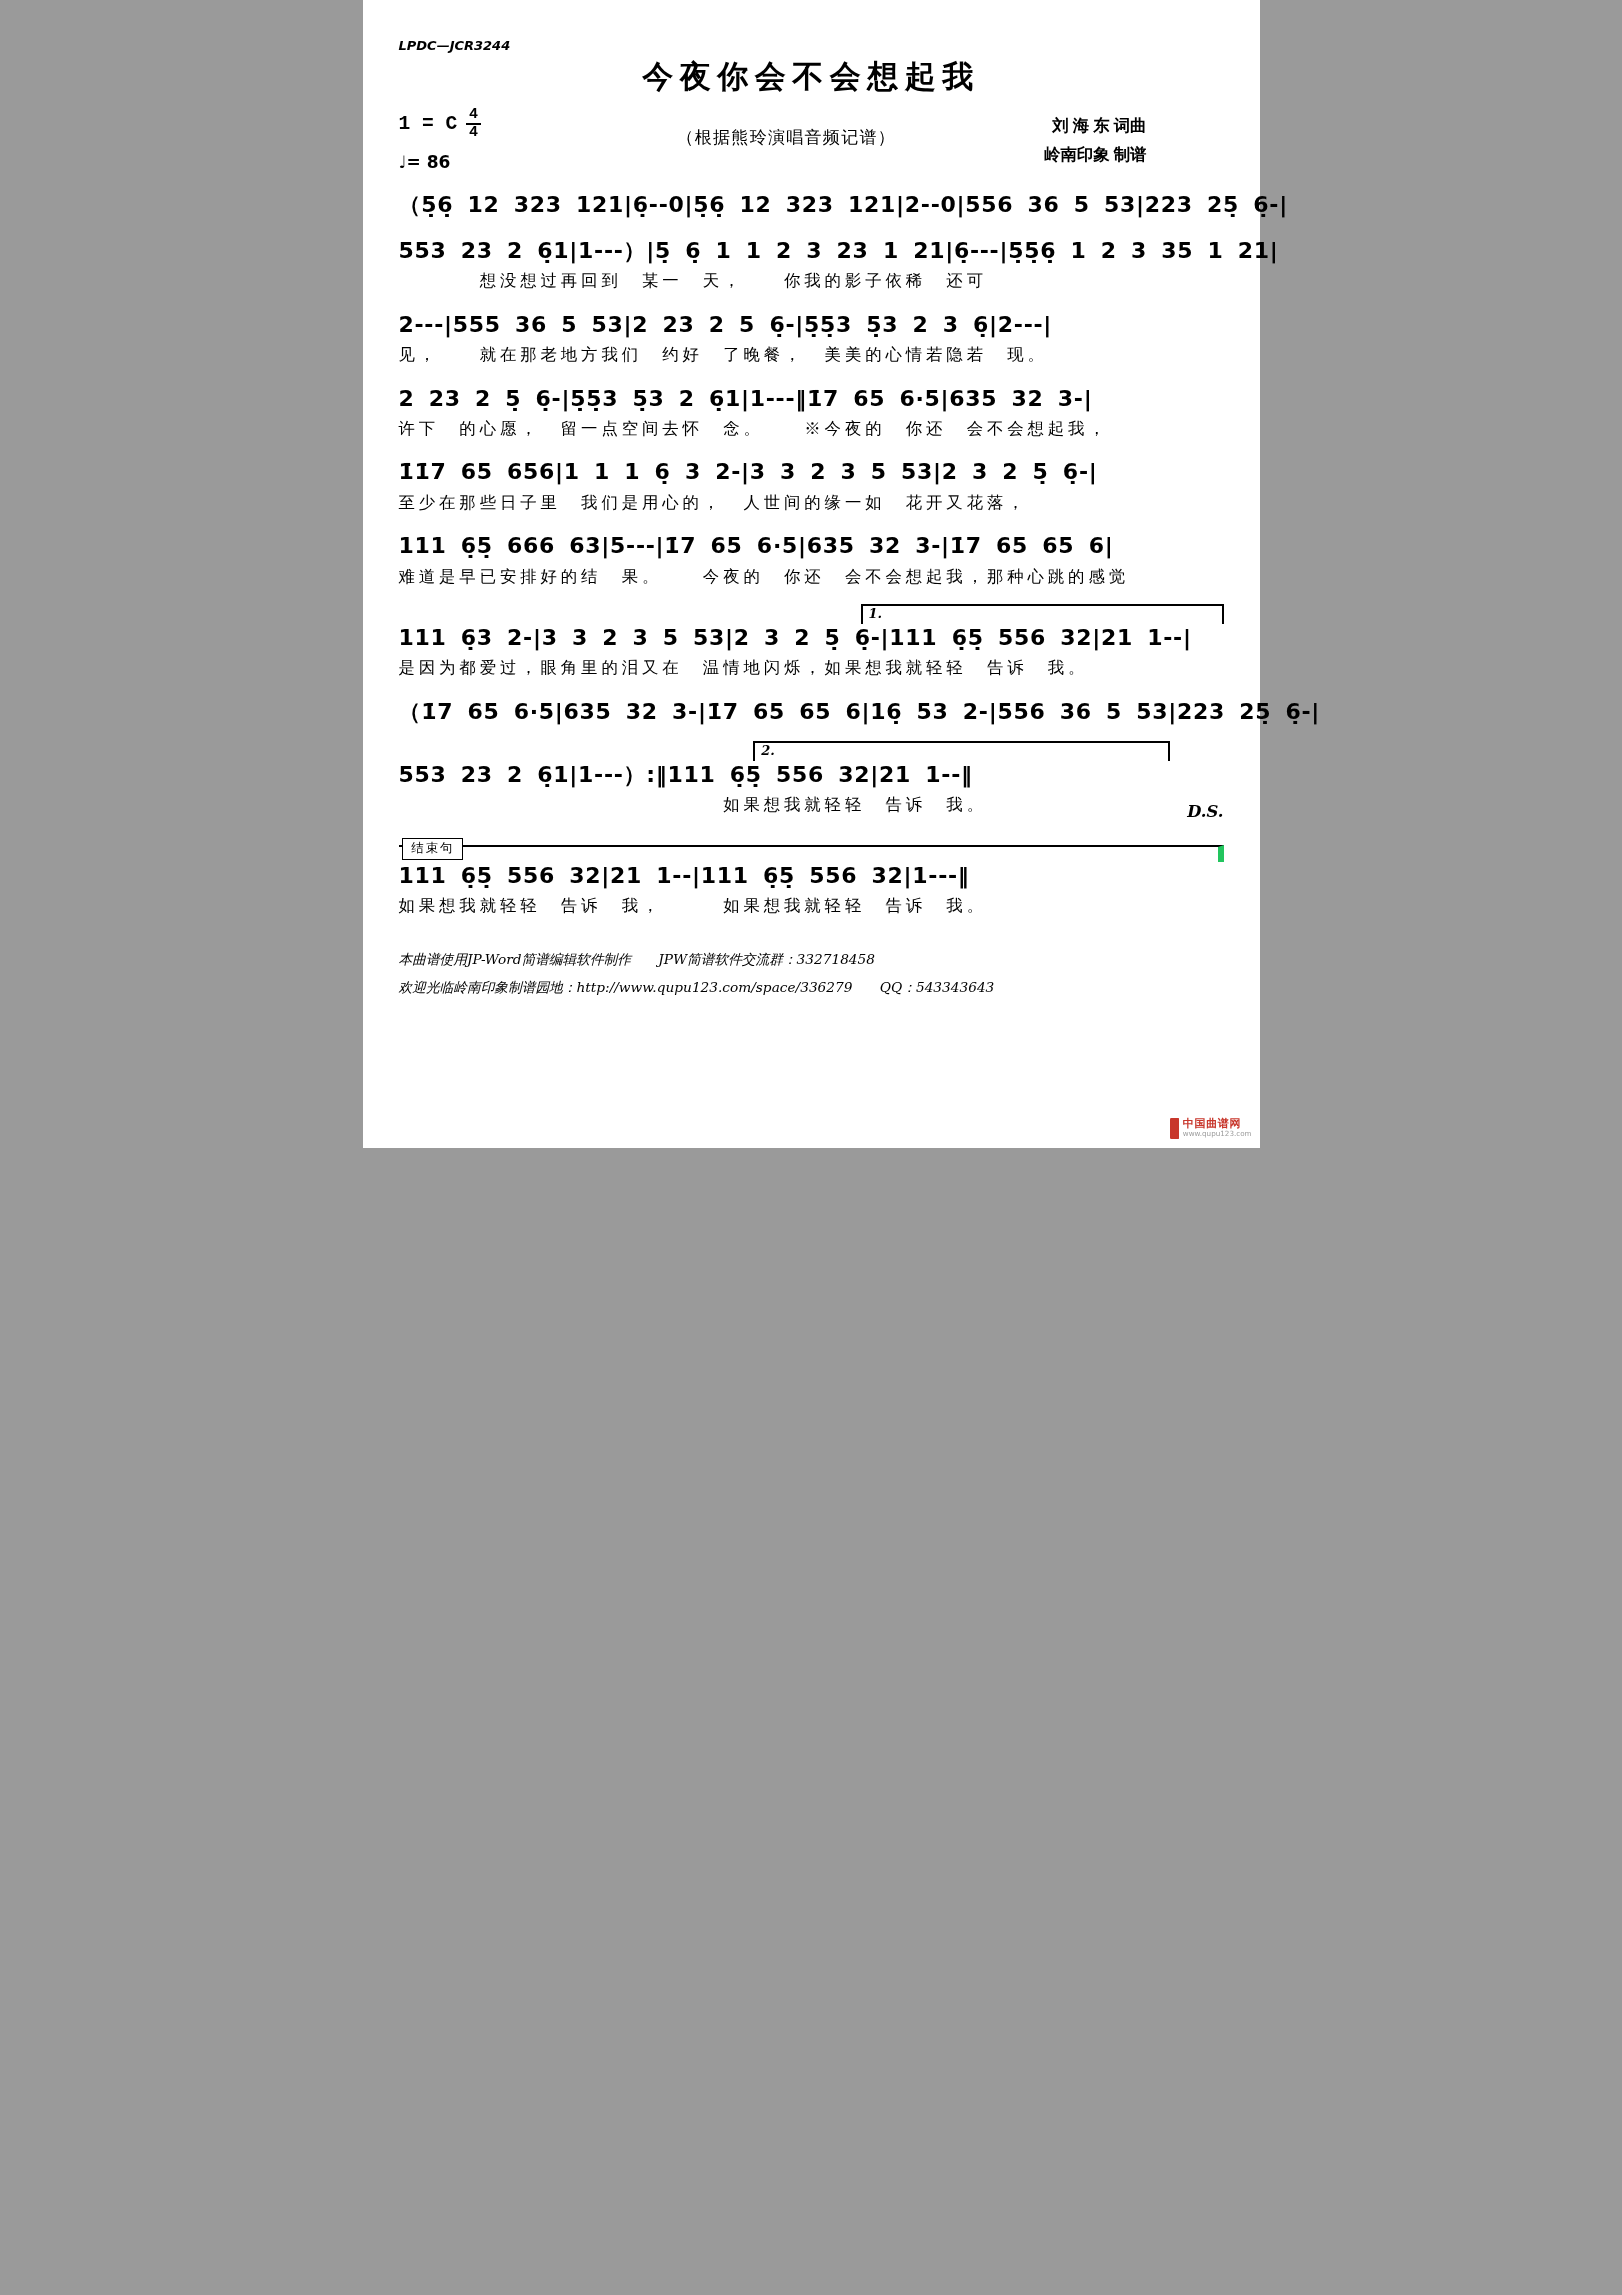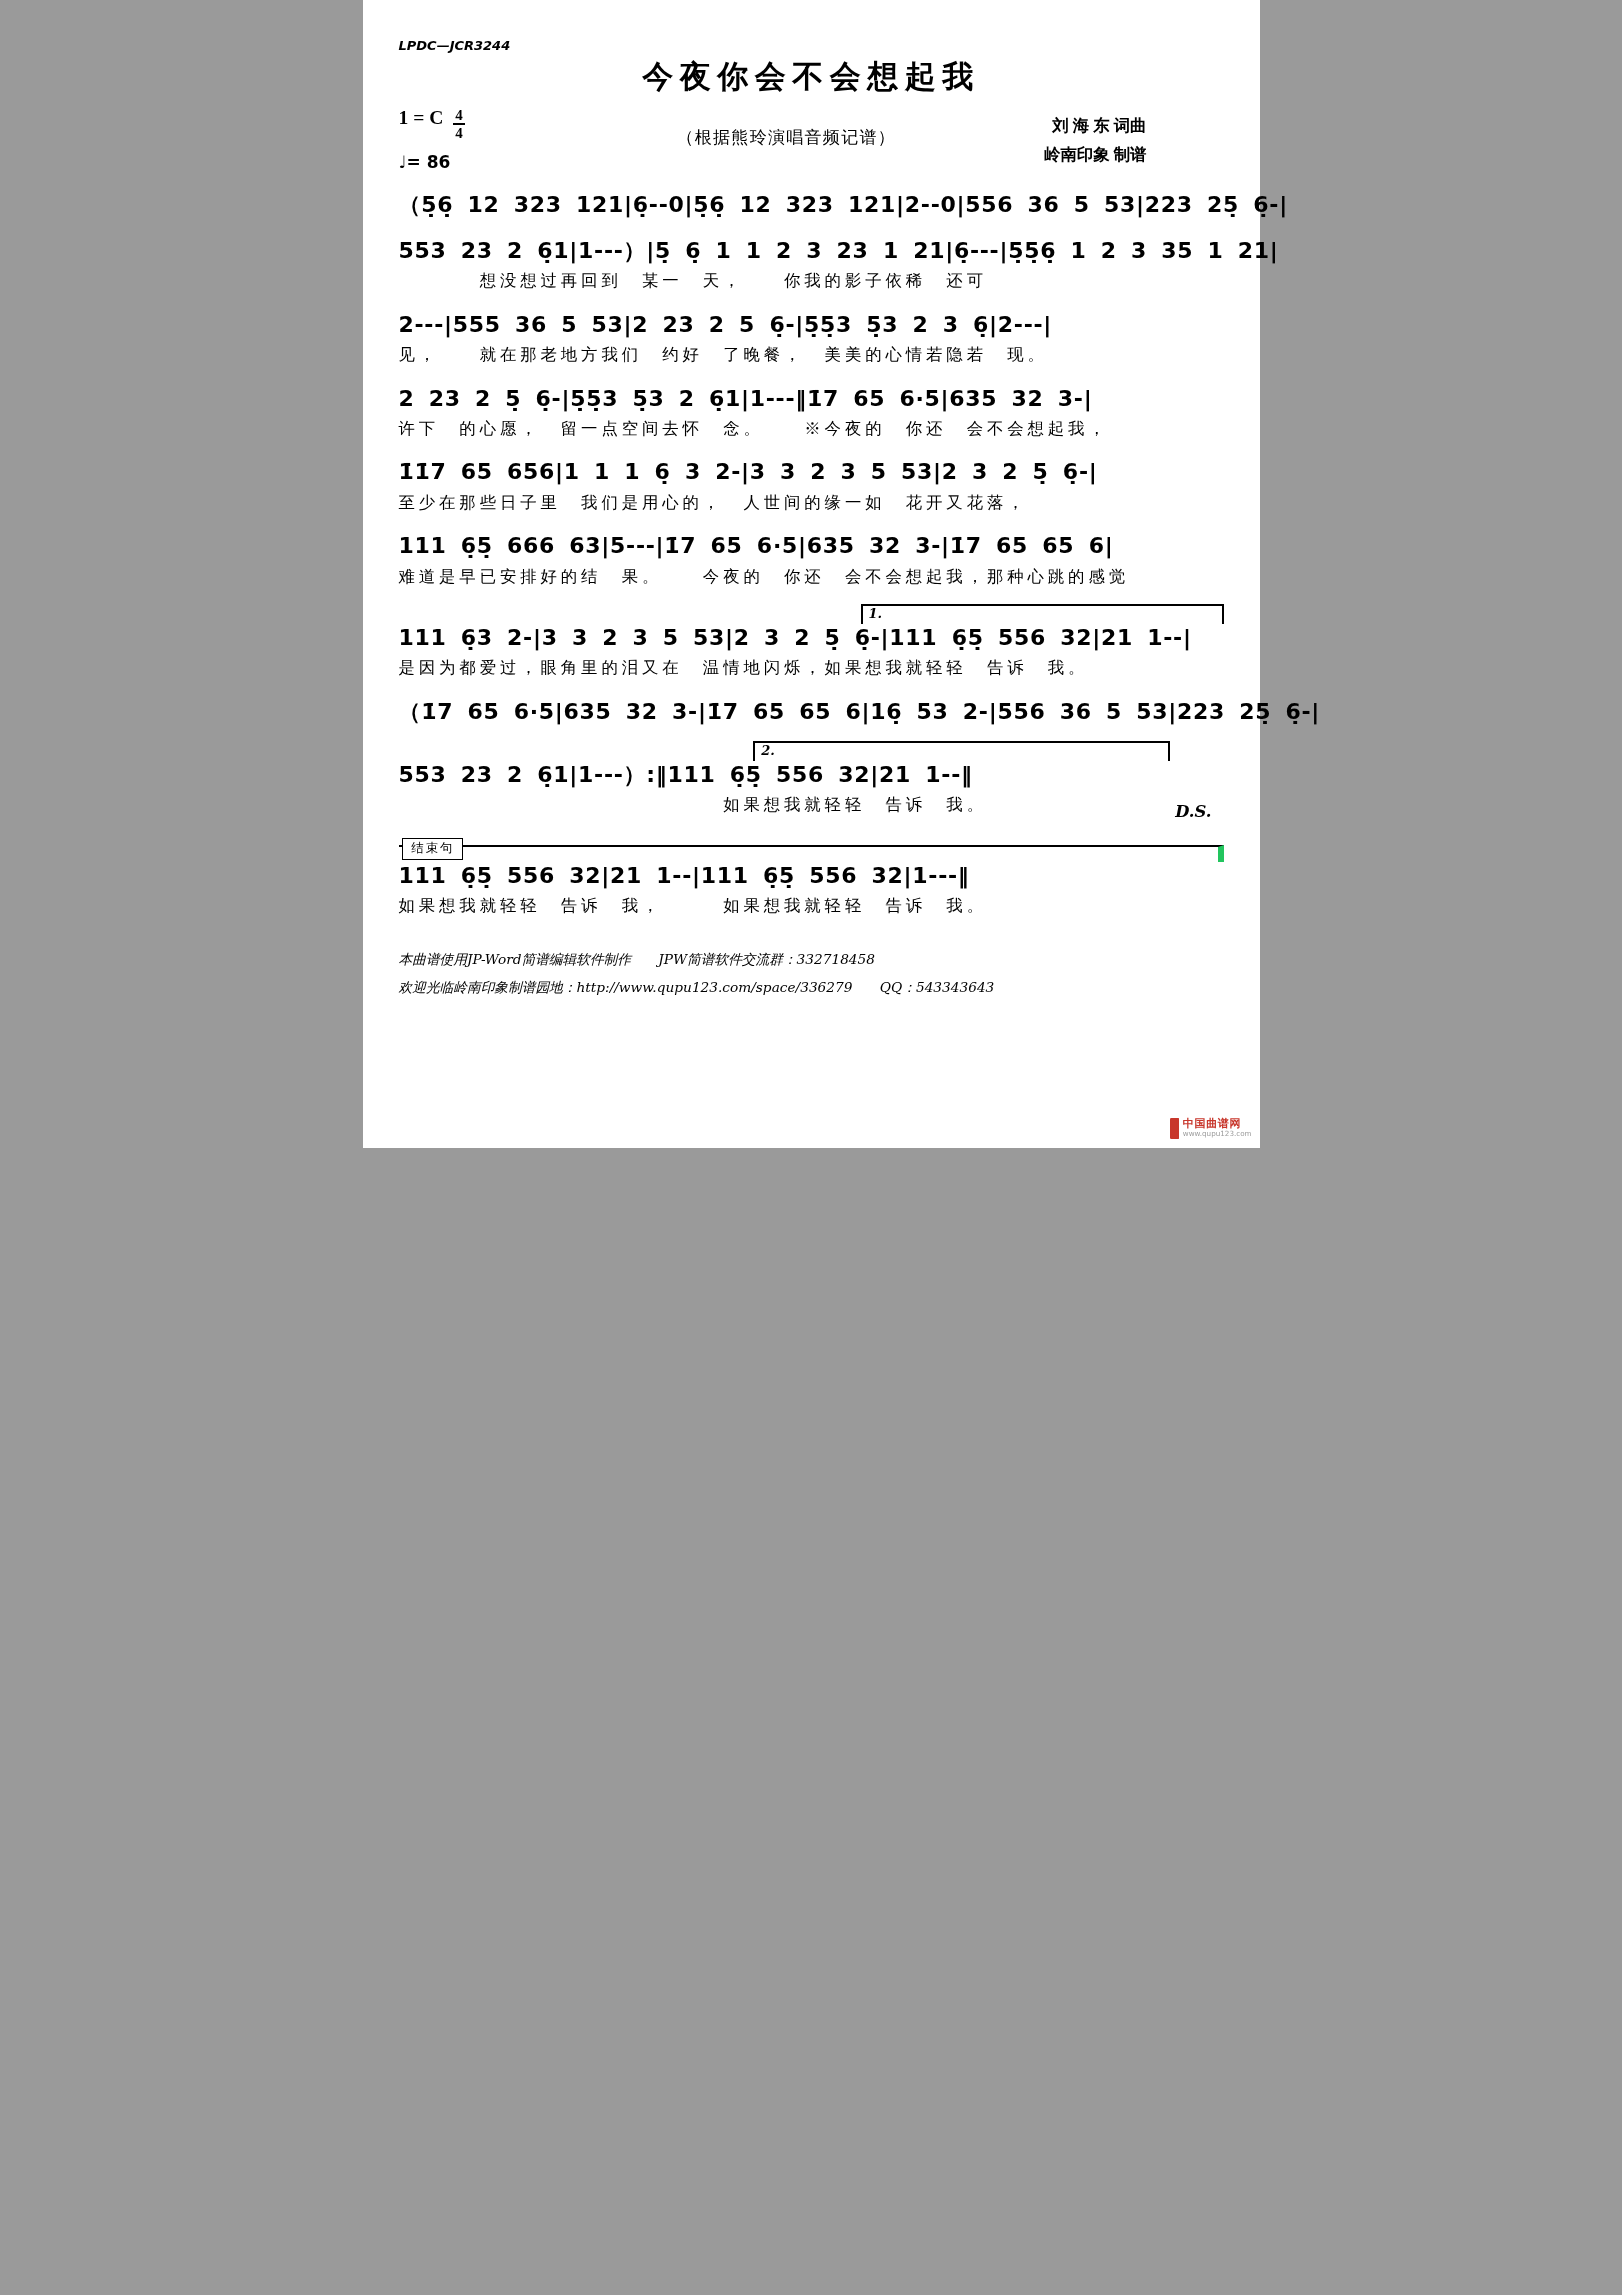--- a/index.html
+++ b/index.html
@@ -5,37 +5,37 @@
   html,body {margin:0; padding:0; background:#9a9a9a;}
   .page {
     width:897px; min-height:1148px; background:#ffffff; margin:0 auto;
     position:relative; padding:38px 36px 59px; box-sizing:border-box; color:#000;
     font-family:"Liberation Serif", serif;
   }
   .catalog {font-family:"DejaVu Sans", sans-serif; font-style:italic; font-weight:bold; font-size:13px;}
   .title {text-align:center; font-size:31px; font-weight:bold; letter-spacing:6.5px; margin-top:2.6px; font-family:"DejaVu Serif", serif;}
   .meta {display:flex; margin-top:9.2px; align-items:flex-start;}
   .meta-left {width:26%;}
-  .key-row {font-size:19.6px; font-weight:bold; font-family:Liberation Serif, serif; display:flex; align-items:flex-start;}
+  .key-row {font-size:19.6px; font-weight:bold; font-family:Liberation Mono, monospace; display:flex; align-items:center;}
   .frac {display:inline-block; text-align:center; margin-left:9.2px; font-size:15px; font-weight:bold; line-height:1.1;}
   .frac .num {display:block; border-bottom:2px solid #000; padding:0 2.6px;}
   .frac .den {display:block; padding:0 2.6px;}
   .tempo {font-size:17px; font-weight:bold; margin-top:10.5px; font-family:"DejaVu Sans", sans-serif;}
   .meta-center {flex:1; text-align:center; font-size:17px; padding-top:19.6px; letter-spacing:1.3px;}
   .meta-right {width:32%; text-align:right; font-size:16.4px; font-weight:bold; line-height:1.75; padding-top:5.2px; padding-right:77px; box-sizing:border-box; white-space:nowrap;}
   .system {position:relative; margin-top:19.6px;}
   .notation {font-family:"DejaVu Sans", sans-serif; font-weight:bold; font-size:22px; letter-spacing:0.7px; word-spacing:5.9px; white-space:pre; line-height:1.2;}
   .lyrics {font-size:16.4px; letter-spacing:3.9px; margin-top:5.9px; white-space:pre; font-family:"Liberation Serif", serif;}
   .lyrics:empty {display:none;}
   .has-volta {margin-top:37px;}
   .volta {position:absolute; top:-21px; height:18.3px; border-top:2px solid #000; border-left:2px solid #000; border-right:2px solid #000;}
   .volta .vlabel {font-style:italic; font-weight:bold; font-size:13px; position:absolute; left:5.9px; top:1.3px; line-height:1; font-family:"DejaVu Serif", serif; letter-spacing:0;}
   .v1 {left:56%; right:0;}
   .v2 {left:43%; width:50%;}
-  .ds {position:absolute; right:12px; bottom:-5.2px; font-style:italic; font-weight:bold; font-size:16.4px; font-family:"DejaVu Serif", serif;margin-left:21px;}
+  .ds {position:absolute; right:0; bottom:-5.2px; font-style:italic; font-weight:bold; font-size:16.4px; font-family:"DejaVu Serif", serif;margin-left:21px;}
   .ending-rule {position:relative; border-top:2px solid #000; border-right:6px solid #22c55e; height:14.4px; margin-top:29px;}
   .ending-label {position:absolute; left:3.9px; top:-9.2px; border:1.3px solid #000; background:#fff; font-size:12.4px; padding:1.3px 7.9px; letter-spacing:2px; font-family:"DejaVu Sans", sans-serif;}
   .system.after-rule {margin-top:1.3px;}
   .footer {margin-top:29px; font-style:italic; font-size:13.7px; line-height:2.0; font-family:"DejaVu Serif", serif;}
   .wm {position:absolute; right:7.9px; bottom:9.2px; display:flex; gap:3.3px; align-items:flex-start;}
   .wm-logo {width:9.8px; height:21px; background:#c8372c; border-radius:1.3px; box-shadow:inset 0 5.9px 0 0 #fff0, inset -2.6px 0 0 0 #c8372c;}
   .wm-text {line-height:1.1;}
   .wm-name {color:#c8372c; font-size:11px; font-weight:bold; letter-spacing:0.7px; font-family:"DejaVu Sans", sans-serif;}
   .wm-url {color:#9b9b9b; font-size:7.2px; font-family:"DejaVu Sans", sans-serif;}
 </style>

